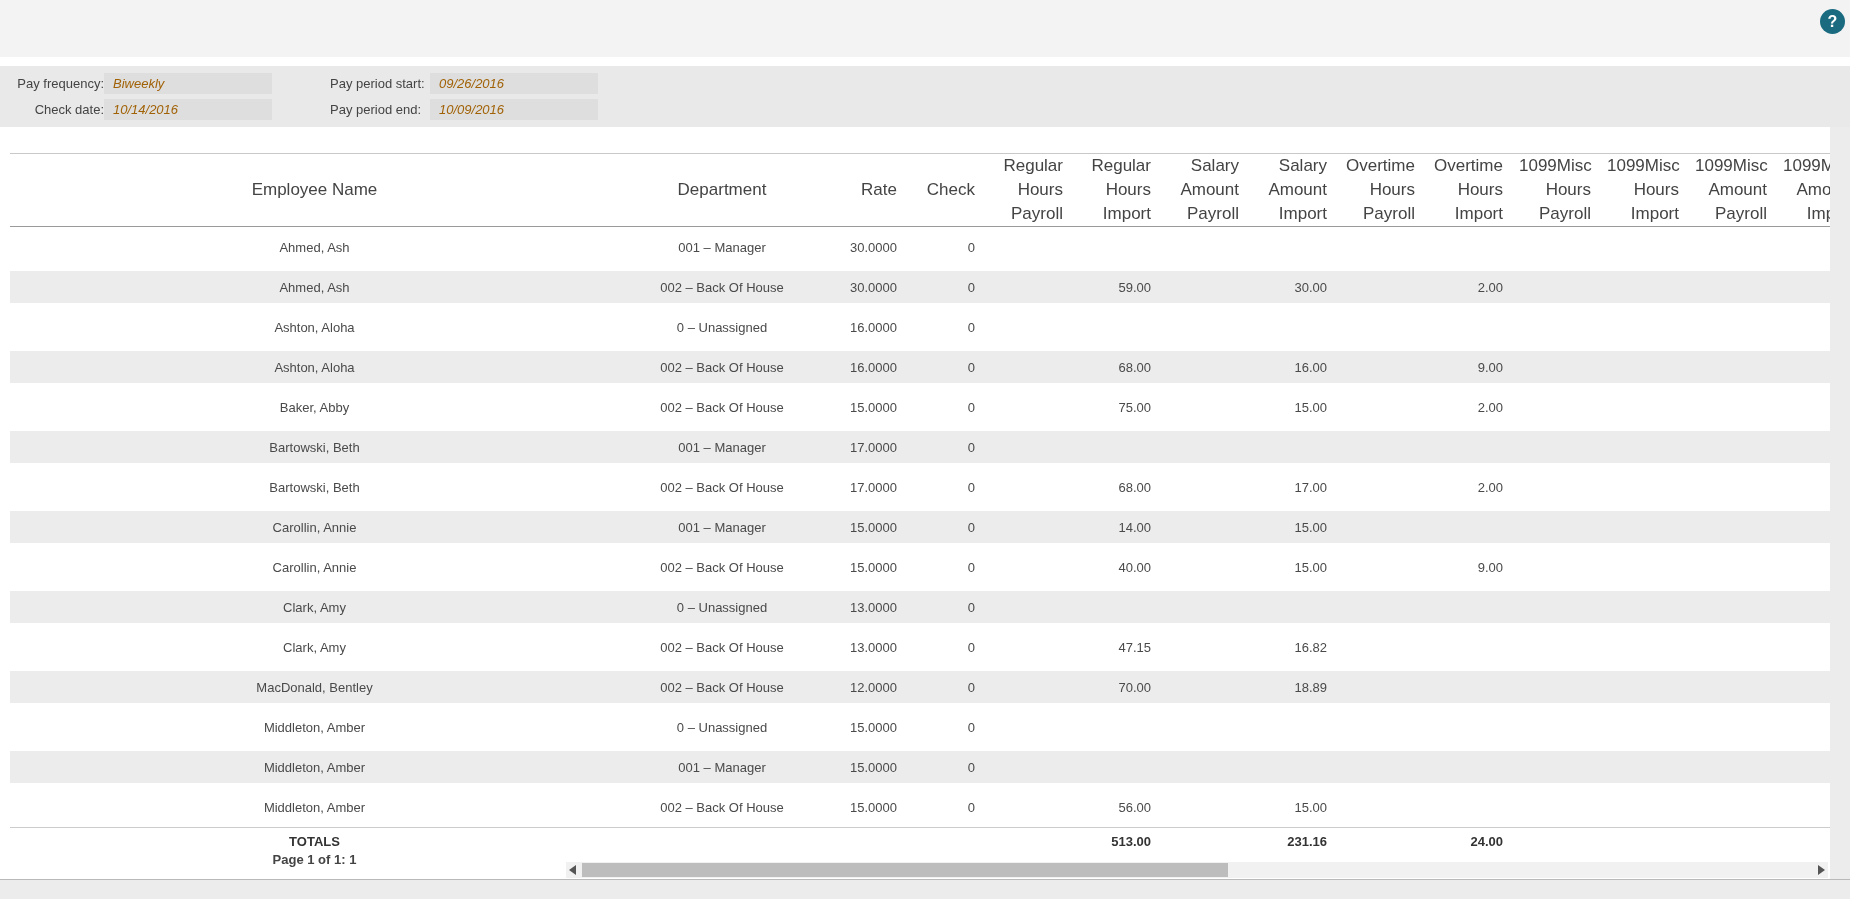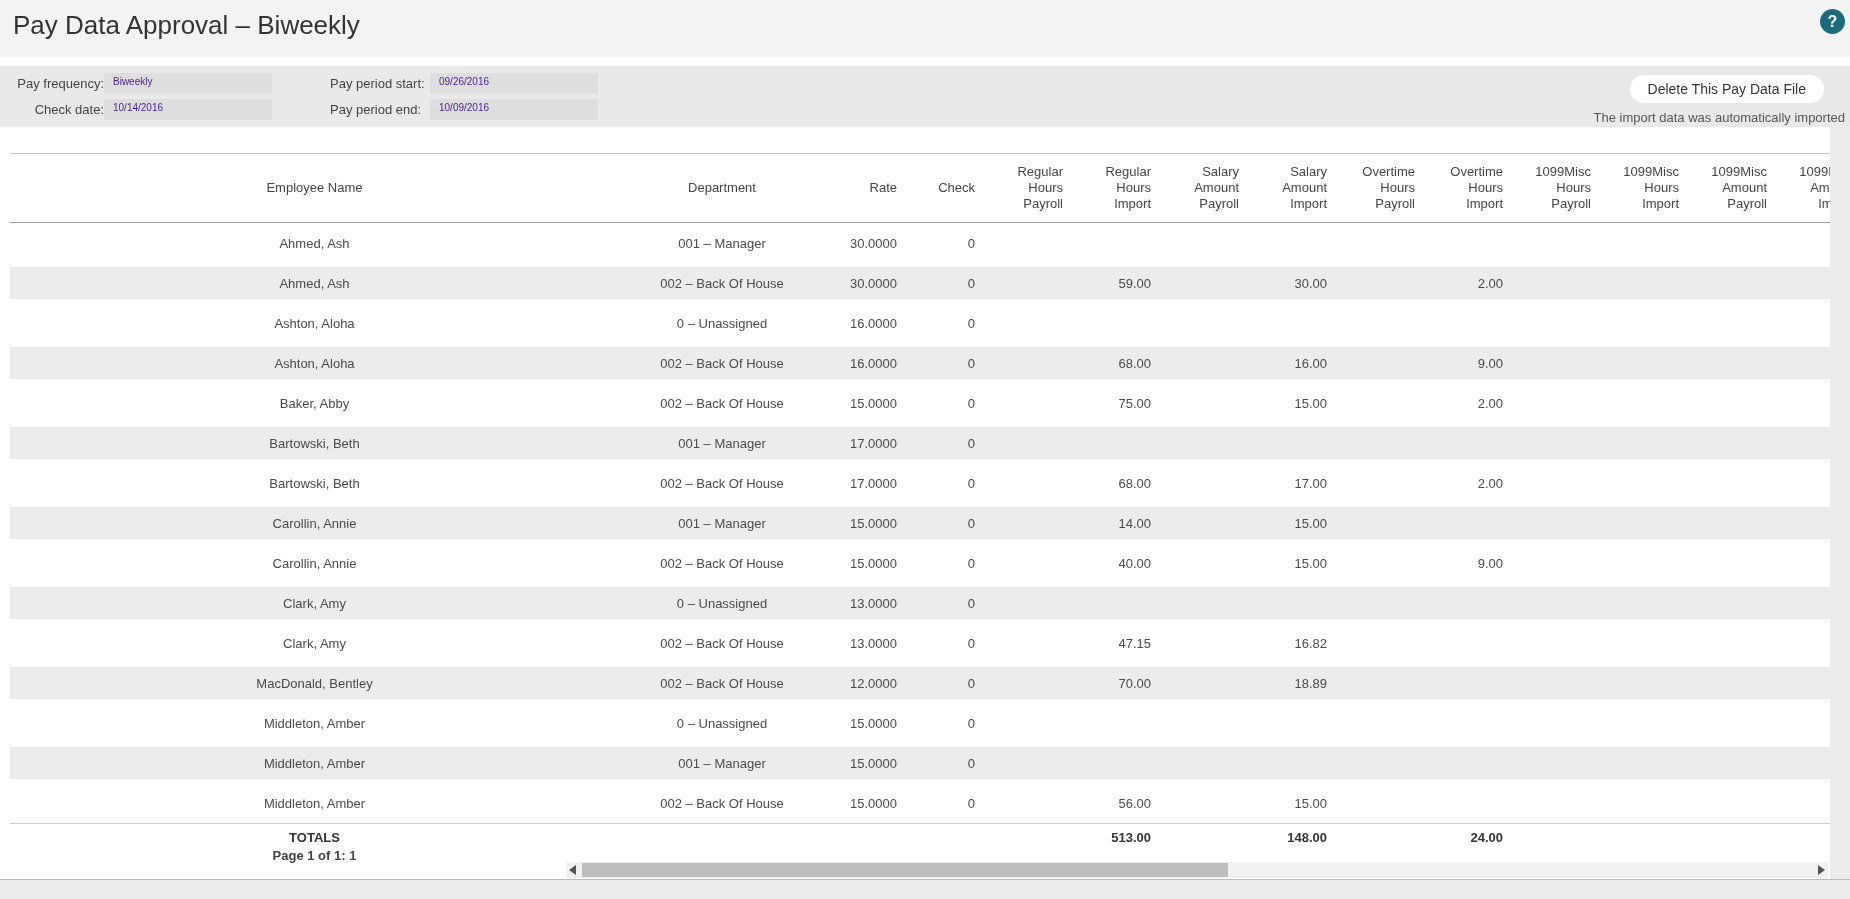--- a/index.html
+++ b/index.html
@@ -16,34 +16,34 @@
   .band-gap { height:9px; background:#fff; }
 
   
   .info-bar { position:relative; height:61px; background:#e9e9e9; }
   .fields { display:grid; grid-template-columns:max-content max-content; column-gap:58px; row-gap:5px; padding:7px 0 0 14px; }
   .field { white-space:nowrap; font-size:13px; color:#444; }
   .field .flabel { display:inline-block; vertical-align:middle; }
   .field.fcol1 .flabel { width:90px;text-align:right; }
   .field.fcol2 .flabel { width:100px; }
   .field .fvalue { display:inline-block; vertical-align:middle; box-sizing:border-box; width:168px; height:21px;
-                   padding:3px 9px; background:#dedede; color:#4c1d95; font-size:10px; white-space:nowrap; overflow:hidden; }
+                   padding:3px 9px; background:#dedede; color:#a16207; font-size:13px; white-space:nowrap; overflow:hidden;font-style:italic; }
   .info-right { position:absolute; top:9px; right:5px; display:flex; flex-direction:column; align-items:flex-end; }
   .delete-btn { border:none; background:#fff; color:#333; font-family:"Liberation Sans",sans-serif;
                 font-size:14px; padding:6px 18px; border-radius:14px; cursor:pointer; margin-right:21px; }
   .import-status { margin-top:7px; font-size:13px; color:#555; }
 
   
   .table-card { position:absolute; left:10px; top:153px; width:1820px; height:726px;
                 border-top:1px solid #c9c9c9; background:#fff; overflow:hidden; }
   table { border-collapse:separate; border-spacing:0; table-layout:fixed; width:1853px; }
   col.c-name{width:590px} col.c-dept{width:225px} col.c-rate{width:80px} col.c-check{width:78px}
   col.c-num{width:88px}
-  thead th { height:69px; box-sizing:border-box; vertical-align:middle; font-weight:400; font-size:13px; color:#444;
-             line-height:16px; padding:0 8px; white-space:pre-line; border-bottom:1px solid #9a9a9a; }
+  thead th { height:69px; box-sizing:border-box; vertical-align:middle; font-weight:400; font-size:17px; color:#444;
+             line-height:24px; padding:0 8px; white-space:pre-line; border-bottom:1px solid #9a9a9a; }
   th.align-left, td.align-left { text-align:center; padding-left:27px; }
   th.align-right, td.align-right { text-align:right; }
   tbody td { height:40px; box-sizing:border-box; font-size:13px; color:#4a4a4a; padding:0 8px; white-space:nowrap;
              border-top:4px solid #fff; border-bottom:4px solid #fff; background-clip:padding-box; vertical-align:middle; }
   tbody tr.alt td { background-color:#ececec; }
   tfoot td { height:40px; box-sizing:border-box; border-top:1px solid #ccc; font-size:13px; font-weight:bold;
              color:#333; padding:6px 8px 0 8px; vertical-align:top; white-space:nowrap; }
   tfoot td.align-left { padding-left:27px; }
   .totals-label { font-weight:bold; color:#333; font-size:13px; }
   .page-info { font-weight:700; color:#444; font-size:13px; margin-top:3px; }
@@ -59,45 +59,40 @@
   .right-strip { position:absolute; left:1830px; top:127px; width:20px; height:752px; background:#ececec; }
   .bottom-band { position:absolute; left:0; top:879px; width:1850px; height:20px; background:#ececec;
                  border-top:1px solid #b9b9b9; box-sizing:border-box; }
 </style>
 </head>
 <body>
 
 <div class="page">
 
   <div class="title-band">
-    <div class="page-title">Pay Data Approval – Biweekly</div>
     <div class="help-icon">?</div>
   </div>
 
   <div class="band-gap"></div>
 
   <div class="info-bar">
     <div class="fields">
       <div class="field fcol1">
         <span class="flabel">Pay frequency:</span><span class="fvalue">Biweekly</span>
       </div>
       <div class="field fcol2">
         <span class="flabel">Pay period start:</span><span class="fvalue">09/26/2016</span>
       </div>
       <div class="field fcol1">
         <span class="flabel">Check date:</span><span class="fvalue">10/14/2016</span>
       </div>
       <div class="field fcol2">
         <span class="flabel">Pay period end:</span><span class="fvalue">10/09/2016</span>
       </div>
     </div>
-    <div class="info-right">
-      <button class="delete-btn">Delete This Pay Data File</button>
-      <div class="import-status">The import data was automatically imported</div>
-    </div>
   </div>
 
   <div class="table-card">
     <table>
       <colgroup>
           <col class="c-name">
           <col class="c-dept">
           <col class="c-rate">
           <col class="c-check">
           <col class="c-num">
@@ -396,21 +391,21 @@
             <td class="align-left">
               <div class="totals-label">TOTALS</div>
               <div class="page-info">Page 1 of 1: 1</div>
             </td>
             <td class="align-left"></td>
             <td class="align-right"></td>
             <td class="align-right"></td>
             <td class="align-right"></td>
             <td class="align-right">513.00</td>
             <td class="align-right"></td>
-            <td class="align-right">148.00</td>
+            <td class="align-right">231.16</td>
             <td class="align-right"></td>
             <td class="align-right">24.00</td>
             <td class="align-right"></td>
             <td class="align-right"></td>
             <td class="align-right"></td>
             <td class="align-right"></td>
           </tr>
         </tfoot>
     </table>
   </div>

